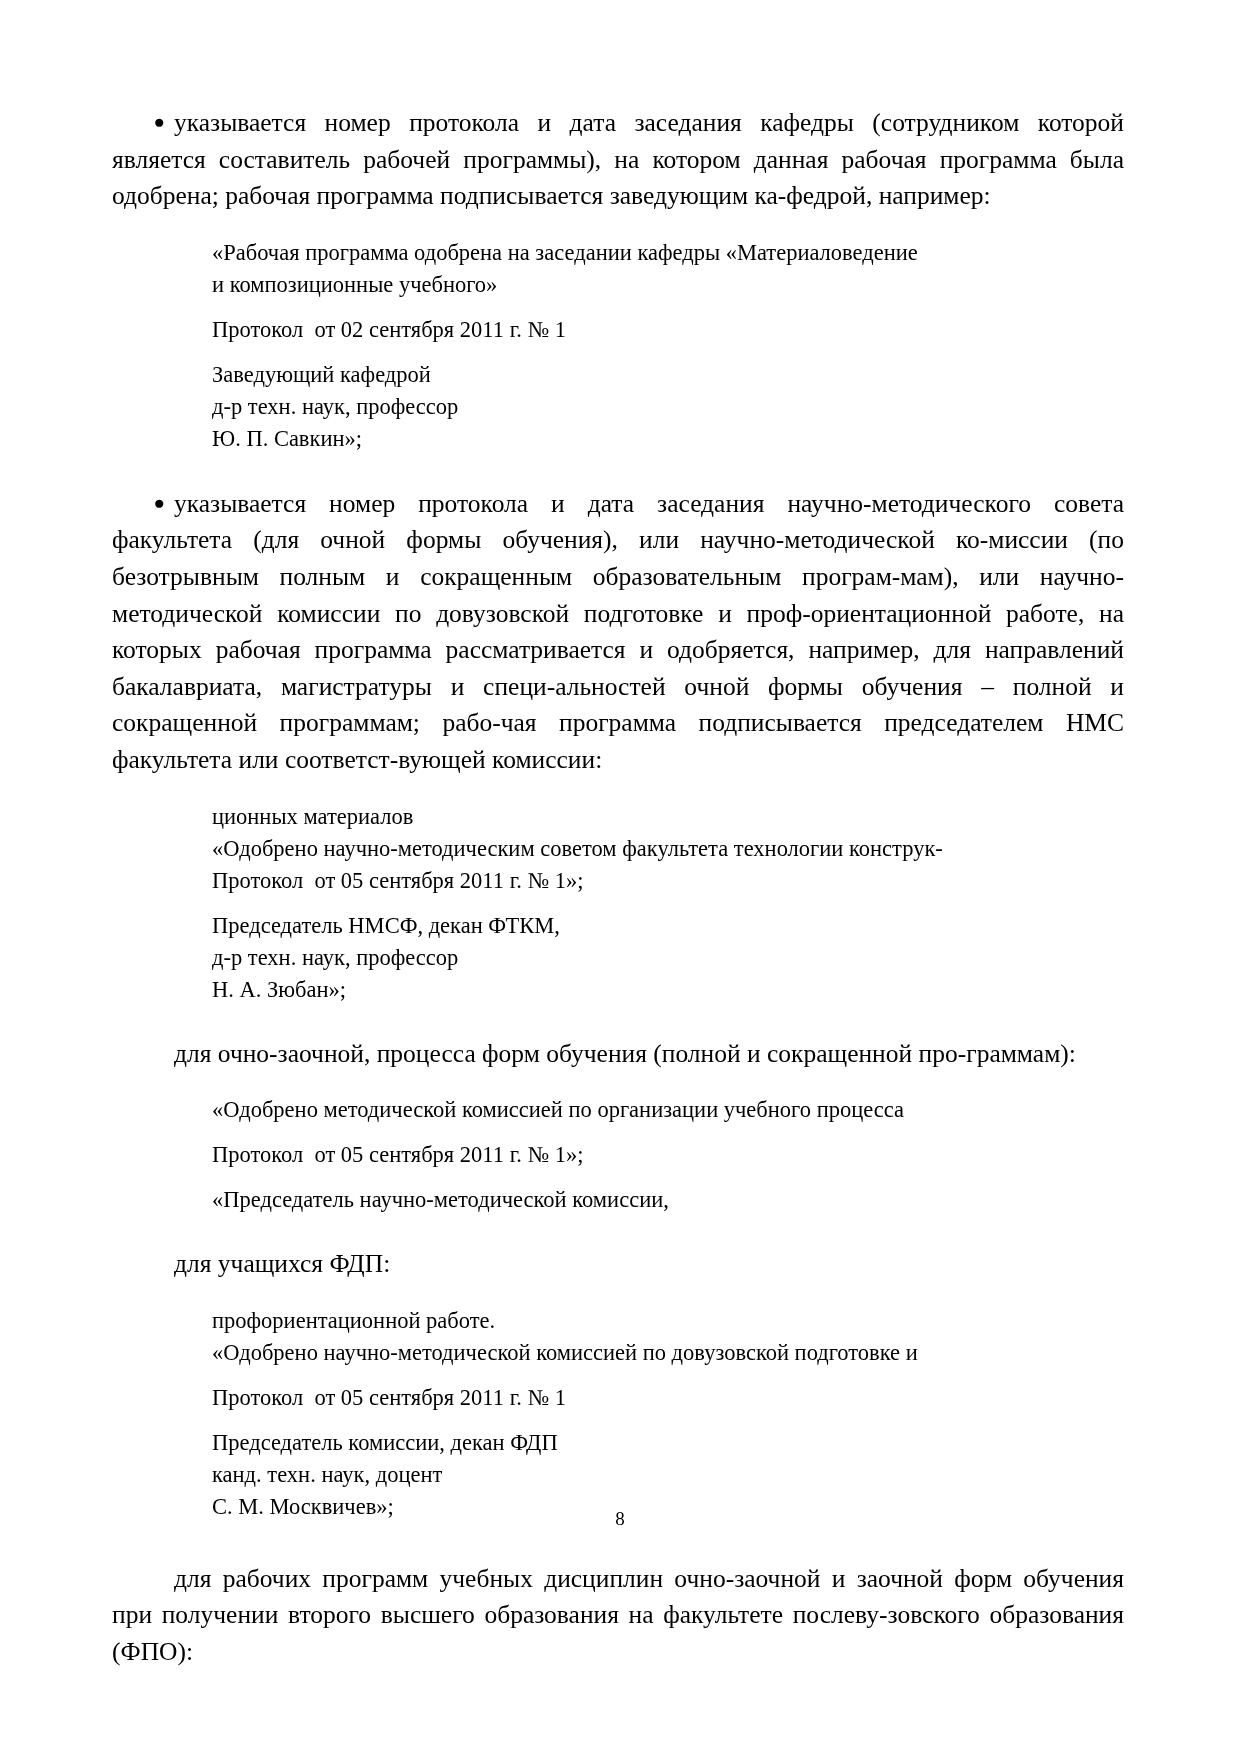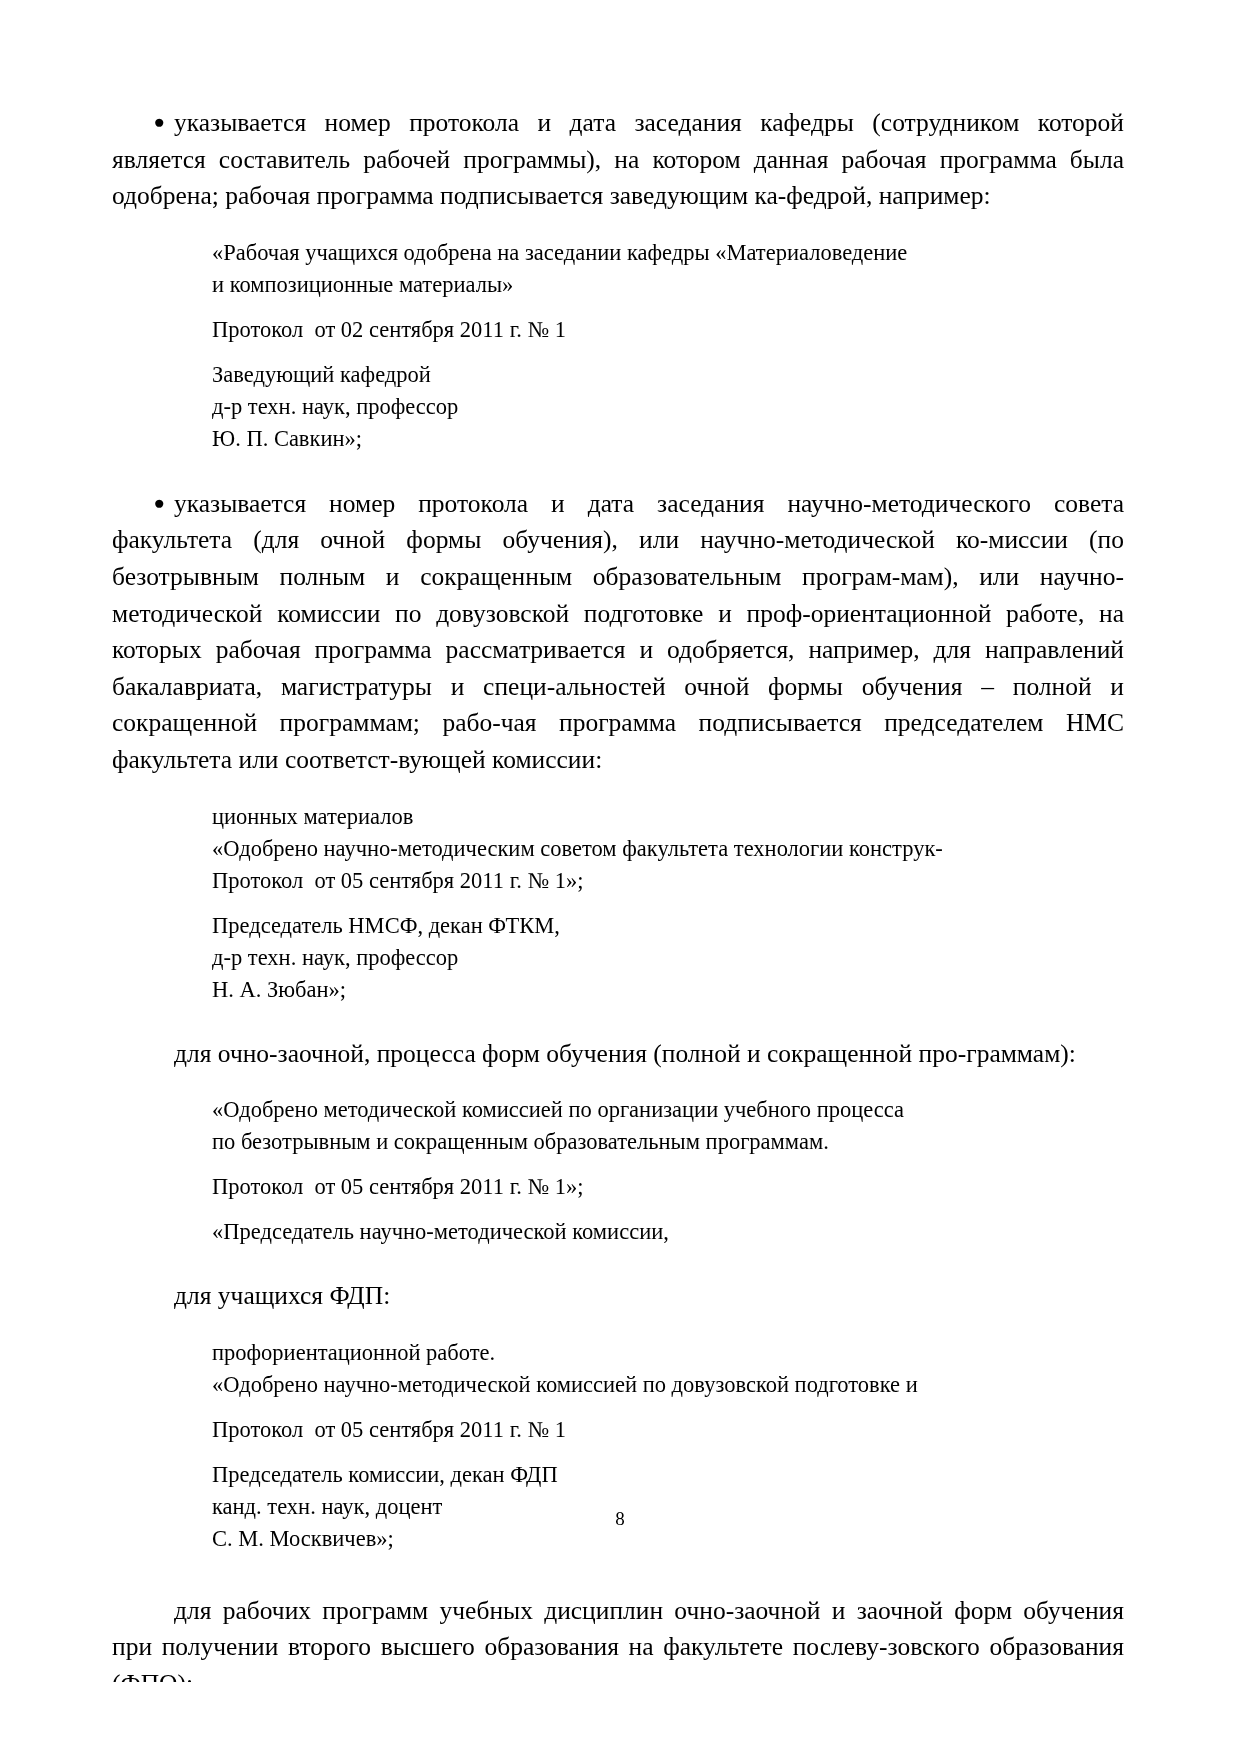--- a/index.html
+++ b/index.html
@@ -114,22 +114,22 @@
 <body>
 
 <div class="page">
   <div class="content">
 
     <p class="body-par bullet"><span class="bullet-marker">●</span><span>указывается номер протокола и дата заседания кафедры (сотрудником которой является составитель рабочей программы), на котором данная рабочая программа была одобрена; рабочая программа подписывается заведующим ка-федрой, например:</span></p>
 
     <div class="gap-md"></div>
 
     <div class="quote-block">
-      <div class="quote-line">«Рабочая учащихся одобрена на заседании кафедры «Материаловедение</div>
-      <div class="quote-line">и композиционные материалы»</div>
+      <div class="quote-line">«Рабочая программа одобрена на заседании кафедры «Материаловедение</div>
+      <div class="quote-line">и композиционные учебного»</div>
       <div class="gap-sm"></div>
       <div class="quote-line">Протокол  от 02 сентября 2011 г. № 1</div>
       <div class="gap-sm"></div>
       <div class="quote-line">Заведующий кафедрой</div>
       <div class="sig-line">
         <span class="sig-left">д-р техн. наук, профессор</span>
         <span class="sig-spacer"></span>
         <span class="sig-right">Ю. П. Савкин»;</span>
       </div>
     </div>
@@ -154,21 +154,20 @@
     </div>
 
     <div class="gap-lg"></div>
 
     <p class="body-par plain">для очно-заочной, процесса форм обучения (полной и сокращенной про-граммам):</p>
 
     <div class="gap-md"></div>
 
     <div class="quote-block">
       <div class="quote-line">«Одобрено методической комиссией по организации учебного процесса</div>
-      <div class="quote-line">по безотрывным и сокращенным образовательным программам.</div>
       <div class="gap-sm"></div>
       <div class="quote-line">Протокол  от 05 сентября 2011 г. № 1»;</div>
       <div class="gap-sm"></div>
       <div class="quote-line">«Председатель научно-методической комиссии,</div>
     </div>
 
     <div class="gap-lg"></div>
 
     <p class="body-par plain">для учащихся ФДП:</p>
 

